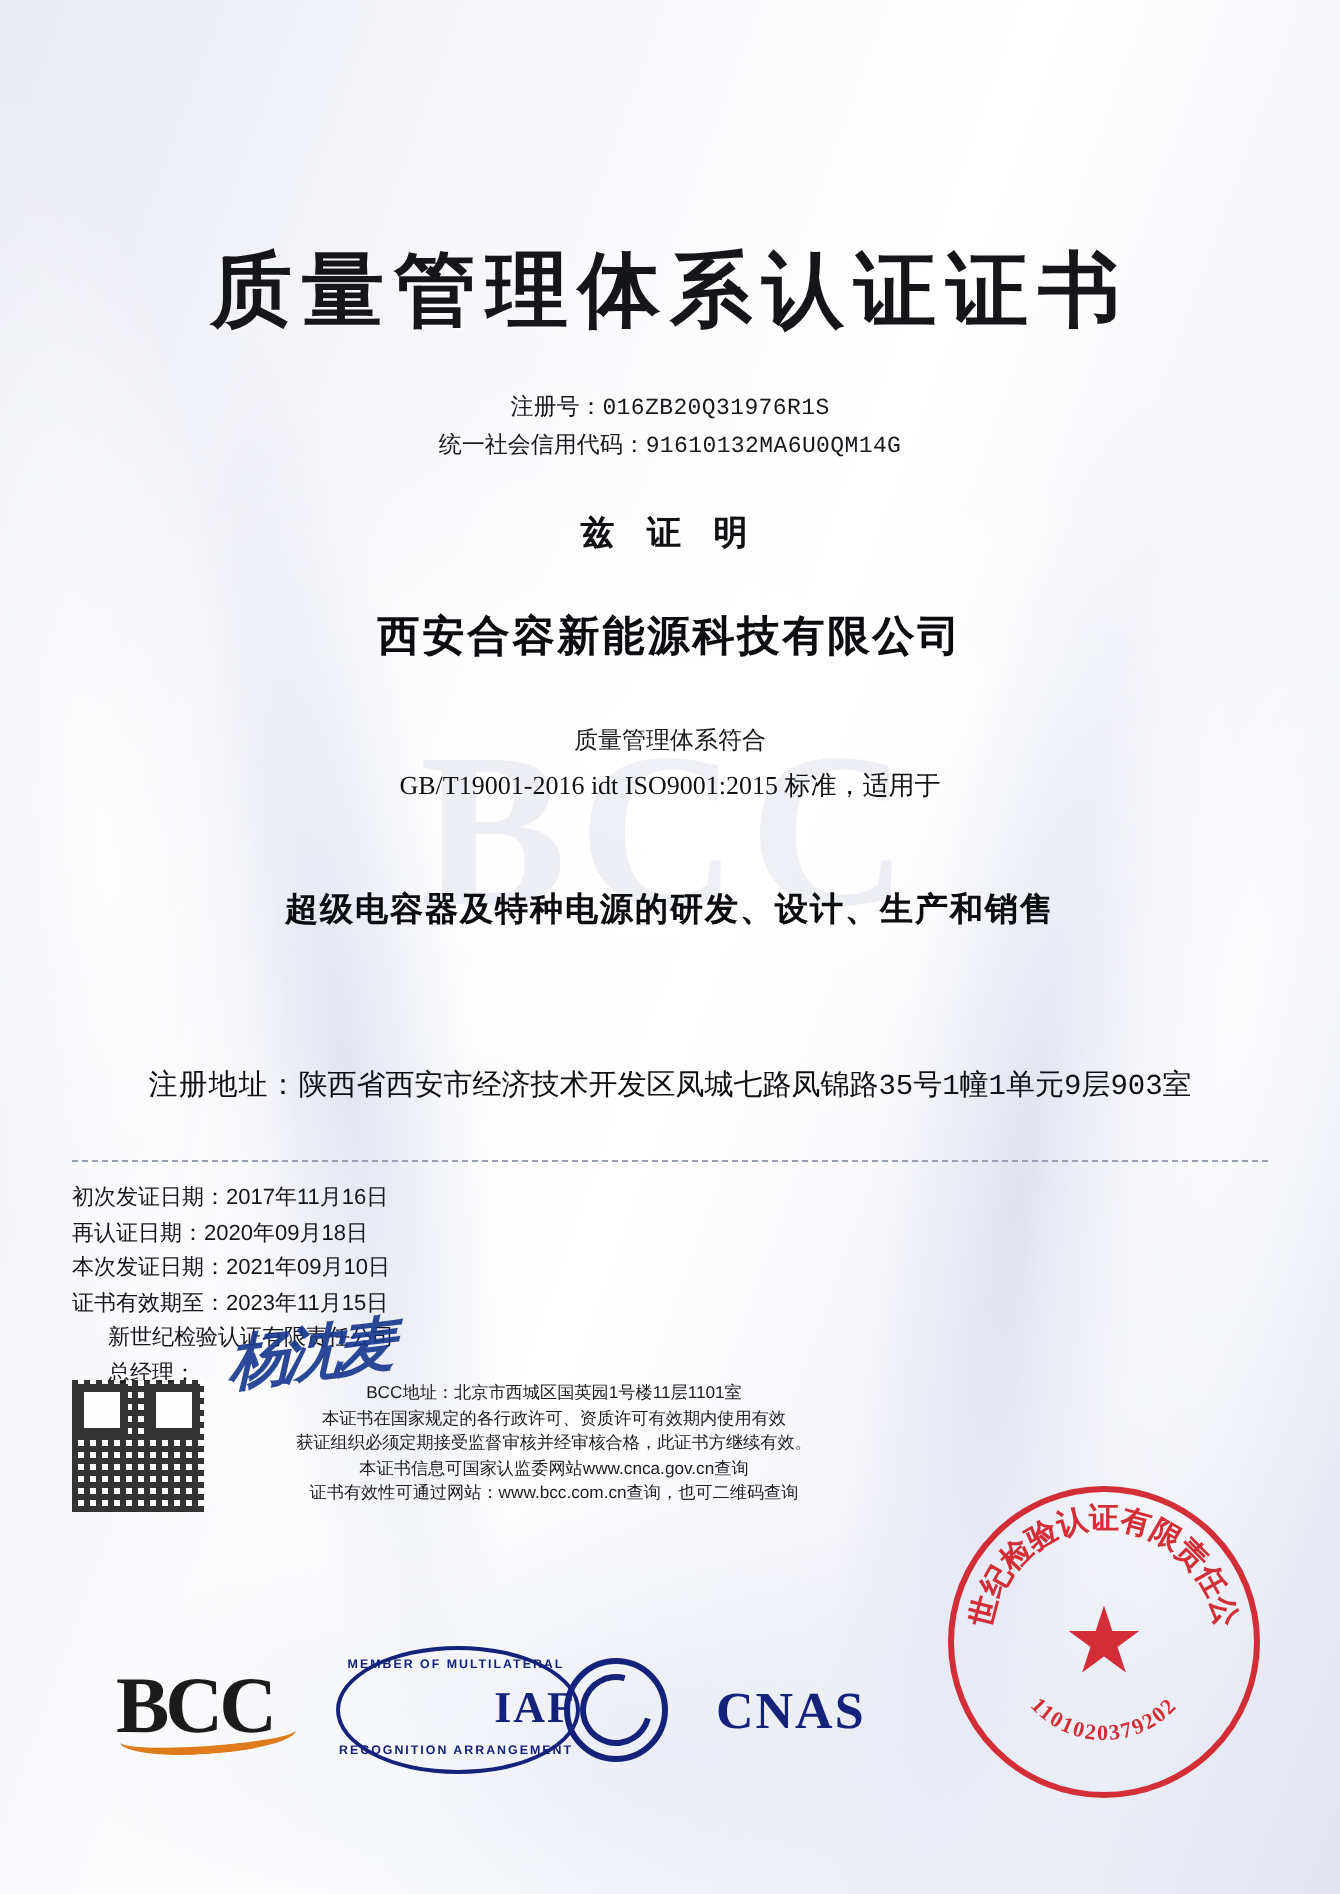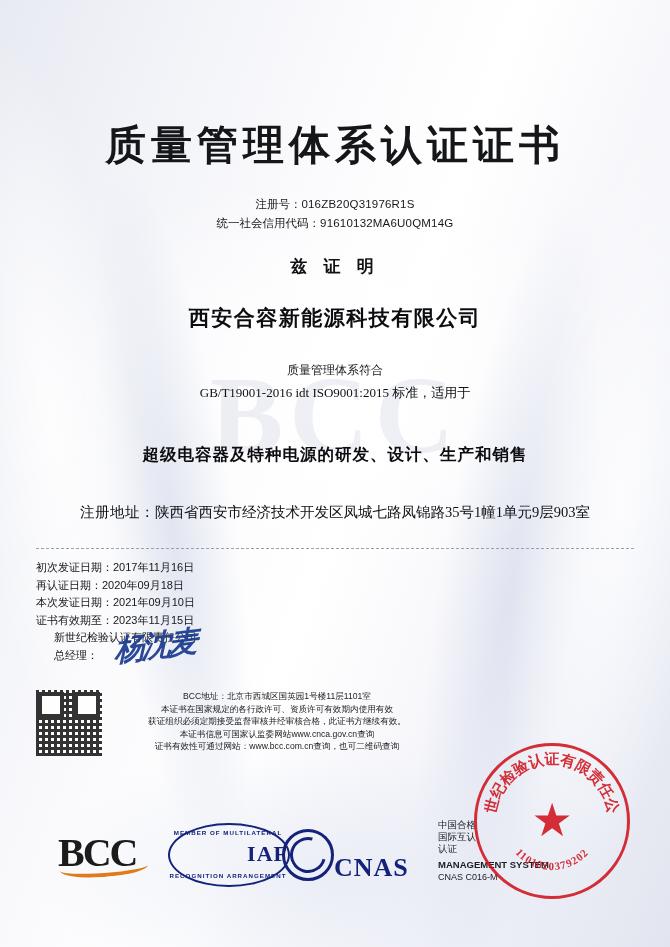--- a/index.html
+++ b/index.html
@@ -77,21 +77,21 @@
 
   .reg-lines {
     text-align: center;
     margin-top: 22px;
     font-size: 11.5px;
     color: #17181c;
     line-height: 19px;
     font-family: "Liberation Sans", sans-serif;
   }
   .reg-lines .num {
-    font-family: Liberation Sans, sans-serif;
+    font-family: Liberation Mono, monospace;
     letter-spacing: 0.2px;
   }
 
   .hereby {
     text-align: center;
     margin-top: 22px;
     font-family: "Liberation Serif", serif;
     font-size: 17px;
     font-weight: bold;
     letter-spacing: 6px;
@@ -127,23 +127,23 @@
     text-align: center;
     margin-top: 42px;
     font-family: "Liberation Serif", serif;
     font-size: 16.5px;
     font-weight: bold;
     letter-spacing: 1px;
     color: #0c0d10;
   }
 
   .addr-block {
-    margin-top: 32px;
+    margin-top: 64px;
     padding: 0 58px;
-    font-family: Liberation Serif, serif;
+    font-family: Liberation Mono, monospace;
     font-size: 14.5px;
     color: #0e0f13;
     line-height: 28px;
   }
   .addr-row {
     text-align: center;
   }
   .addr-row.second {
     text-align: justify;
     text-align-last: center;
@@ -301,26 +301,27 @@
     position: absolute;
     left: 8px; top: 12px;
     width: 30px; height: 30px;
     border: 3px solid #14227a;
     border-radius: 50%;
     border-right-color: transparent;
     transform: rotate(-30deg);
   }
   .logo-cnas .c-text {
     position: absolute;
-    left: 52px; top: 28px;
+    left: 52px; top: 16px;
     font-family: "Liberation Serif", serif;
     font-size: 26px;
     font-weight: bold;
     color: #14227a;
     letter-spacing: 1px;
+    padding-left: 24px;
   }
   .cnas-side {
     position: absolute;
     left: 438px; top: 0px;
     font-size: 9px;
     line-height: 12px;
     color: #1b1c20;
   }
   .cnas-side .cn-zh { font-size: 9.5px; }
   .cnas-side .cn-ms { font-size: 9.5px; font-weight: bold; margin-top: 4px; }
@@ -447,27 +448,20 @@
       <div class="iaf-text">IAF</div>
       <div class="arc-bot">RECOGNITION ARRANGEMENT</div>
     </div>
 
     <div class="logo-cnas">
       <div class="c-circle"></div>
       <div class="c-inner"></div>
       <div class="c-text">CNAS</div>
     </div>
 
-    <div class="cnas-side">
-      <div class="cn-zh">中国合格</div>
-      <div class="cn-zh">国际互认</div>
-      <div class="cn-zh">认证</div>
-      <div class="cn-ms">MANAGEMENT SYSTEM</div>
-      <div>CNAS C016-M</div>
-    </div>
 
   </div>
 
   <div class="seal">
     <svg class="seal-arc" viewBox="0 0 150 150">
       <defs>
         <path id="arcTop" d="M 18,75 A 57,57 0 1 1 132,75"></path>
         <path id="arcBot" d="M 26,75 A 49,49 0 0 0 124,75"></path>
       </defs>
       <text>

